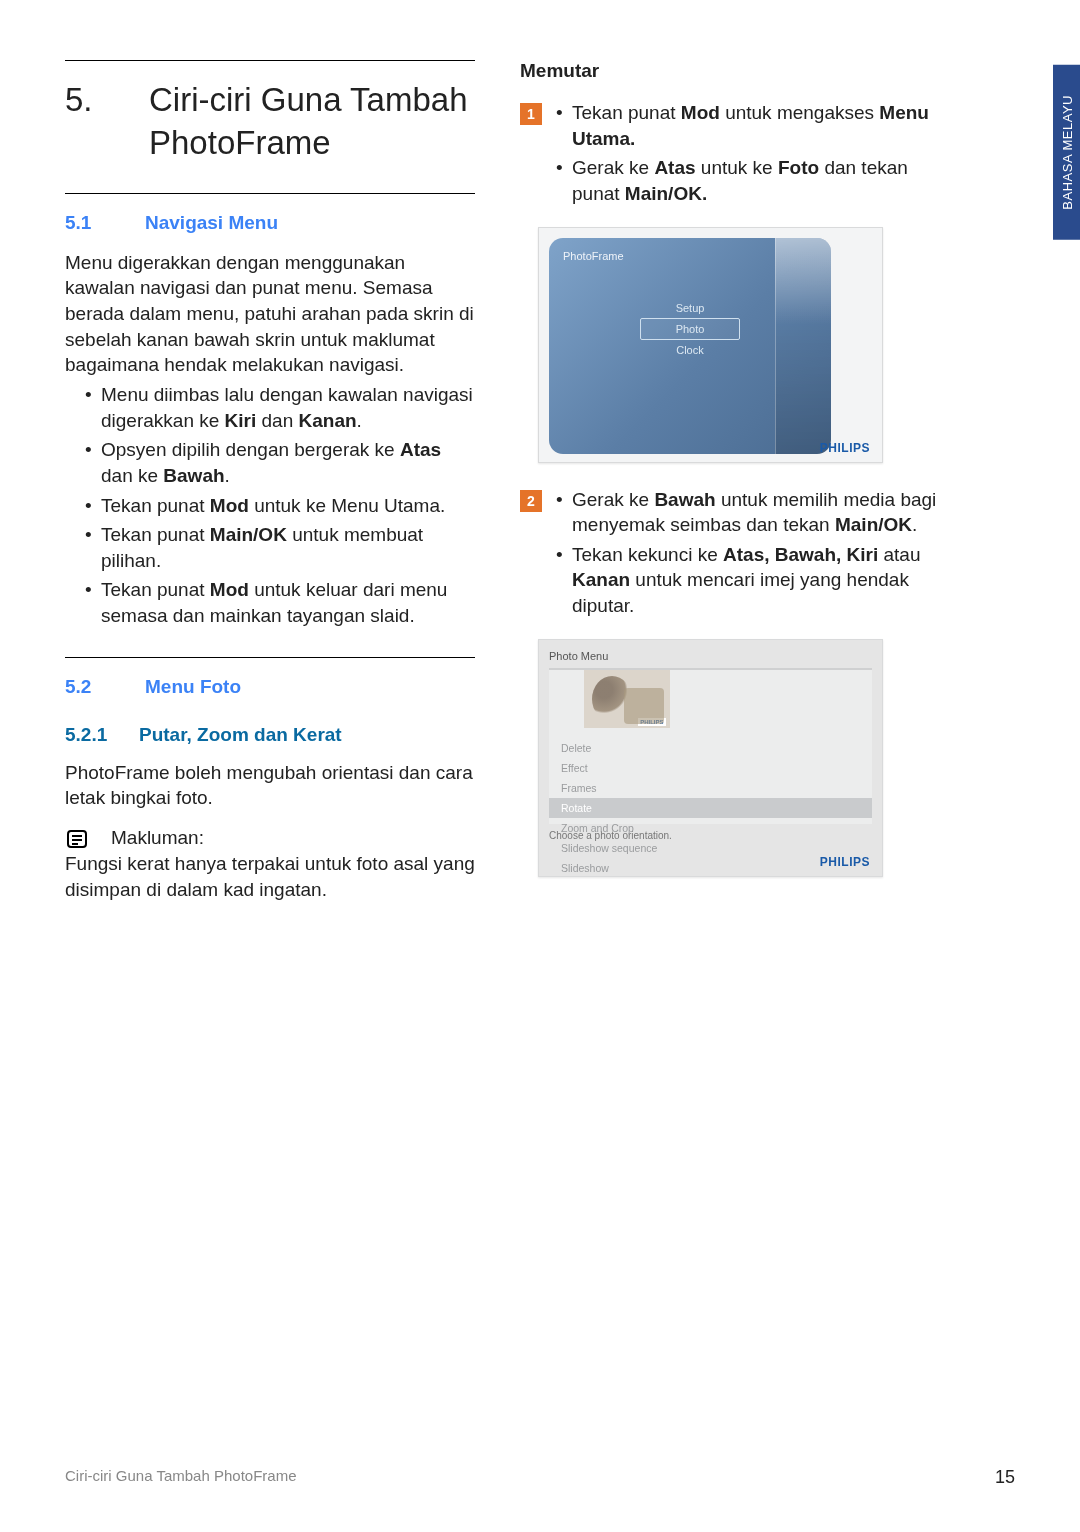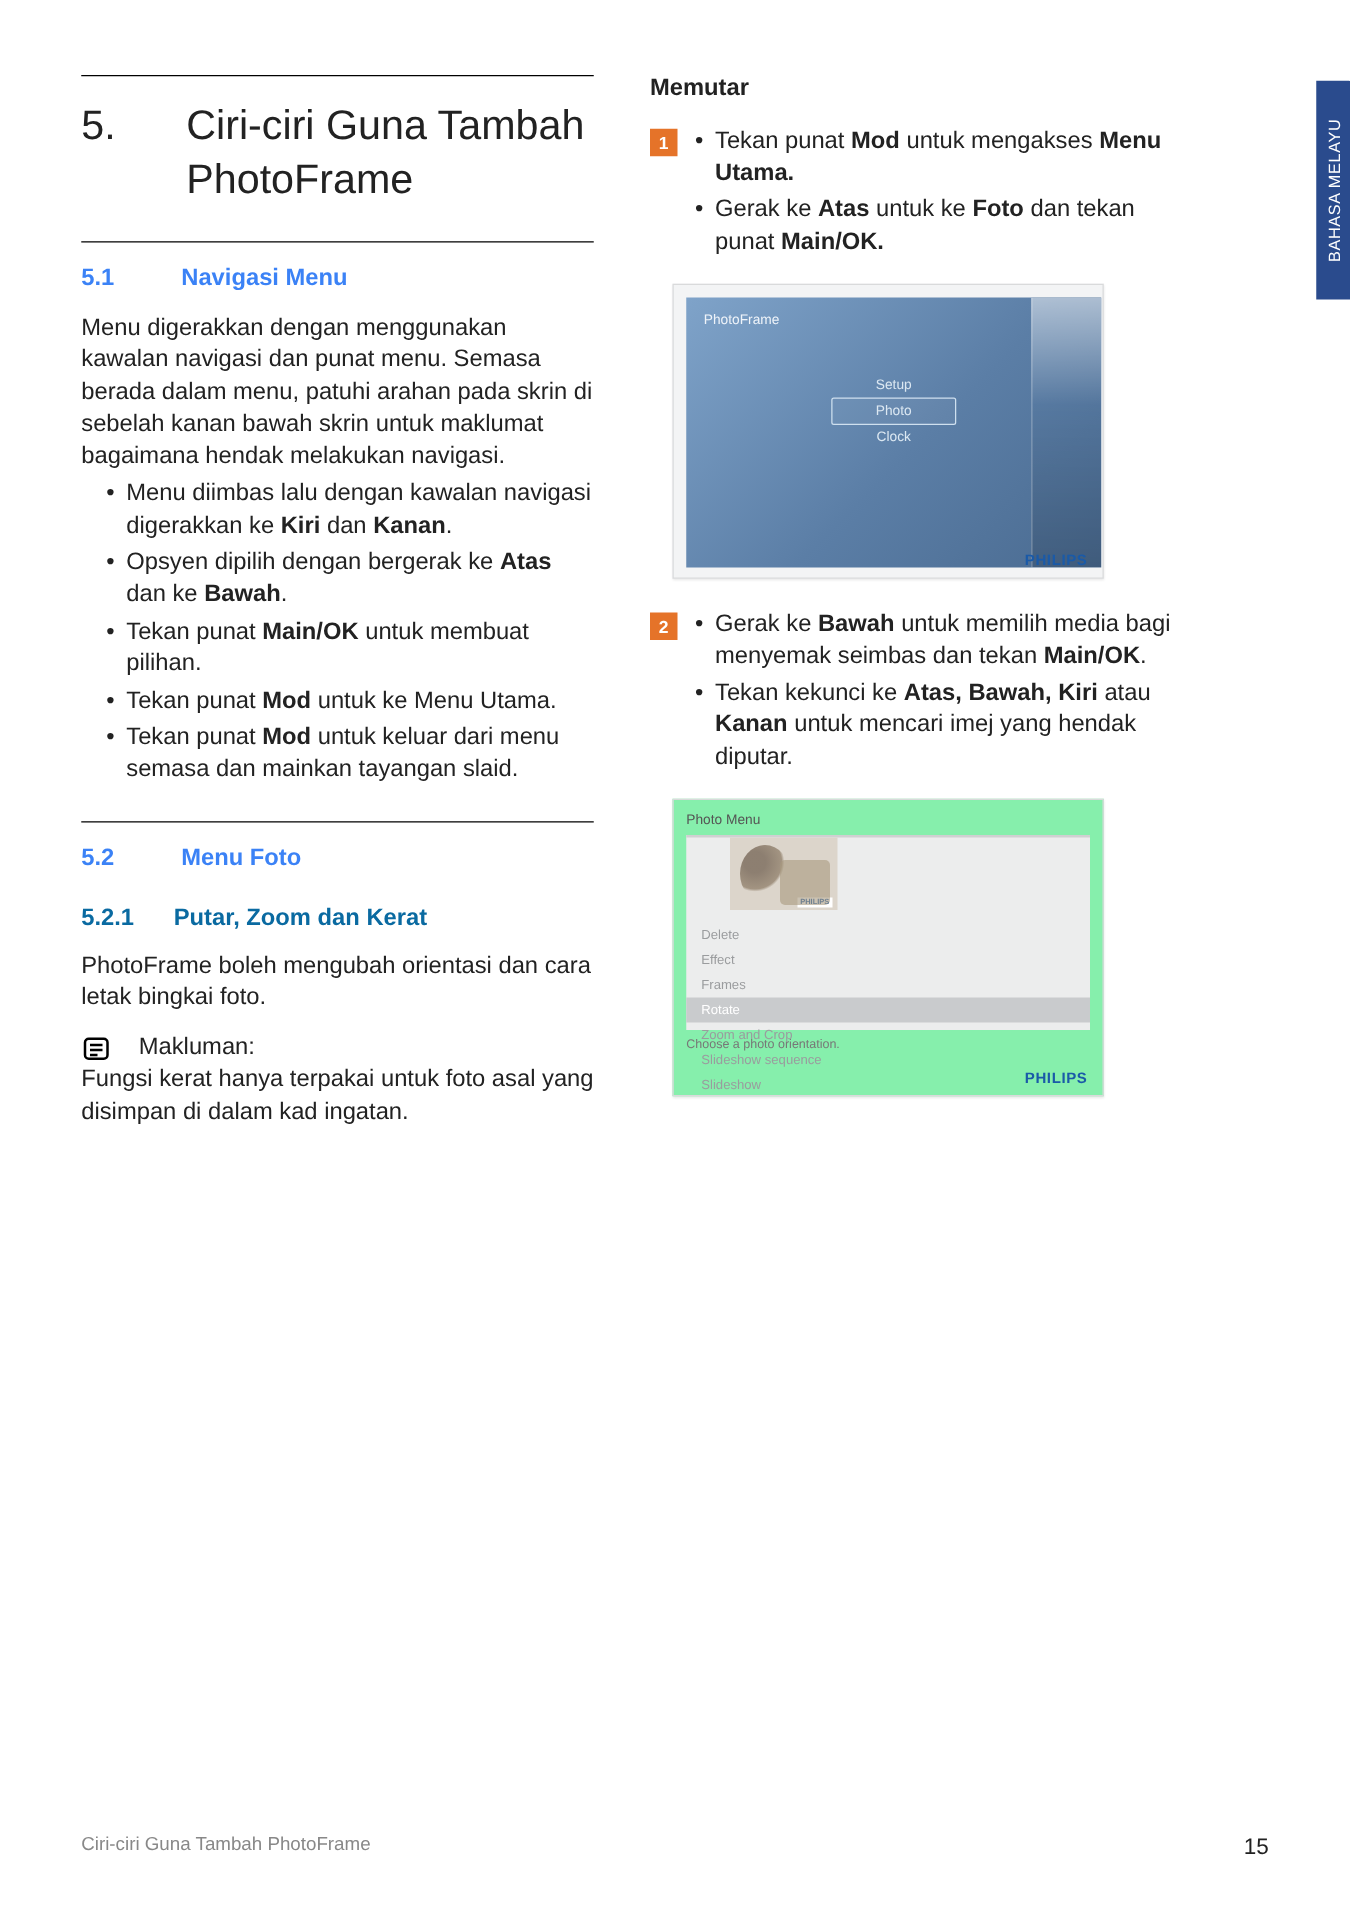--- a/index.html
+++ b/index.html
@@ -137,25 +137,26 @@
   .fig1-outer {
     width: 345px;
     height: 236px;
     background: #f3f4f5;
     border: 1px solid #d9dadb;
     position: relative;
     padding: 10px;
     box-shadow: 0 1px 2px rgba(0,0,0,0.1);
   }
   .fig1-inner {
-    width: 332px;
+    width: 282px;
     height: 216px;
     position: relative;
     background: linear-gradient(135deg, #7fa3c9 0%, #5b7ea6 55%, #4a6b91 100%);
     overflow: hidden;
+    border-radius: 14px;
   }
   .fig1-inner::after {
     content: "";
     position: absolute;
     top: 0; right: 0;
     width: 55px;
     height: 100%;
     background: linear-gradient(180deg, rgba(255,255,255,0.5), rgba(255,255,255,0) 40%, rgba(0,0,0,0.15));
     border-left: 1px solid rgba(255,255,255,0.3);
   }
@@ -186,21 +187,21 @@
     color: #1a5aa8;
     font-weight: 700;
     font-size: 12px;
     letter-spacing: 0.5px;
   }
 
   
   .fig2-outer {
     width: 345px;
     height: 238px;
-    background: #86efac;
+    background: #e5e5e5;
     border: 1px solid #d9dadb;
     position: relative;
     padding: 10px 10px 24px 10px;
     box-shadow: 0 1px 2px rgba(0,0,0,0.1);
   }
   .fig2-title {
     font-size: 11px;
     color: #555;
     margin-bottom: 6px;
   }
@@ -303,22 +304,22 @@
     <div class="sec-head">
       <span class="sec-num">5.1</span>
       <span>Navigasi Menu</span>
     </div>
 
     <p class="body">Menu digerakkan dengan menggunakan kawalan navigasi dan punat menu. Semasa berada dalam menu, patuhi arahan pada skrin di sebelah kanan bawah skrin untuk maklumat bagaimana hendak melakukan navigasi.</p>
 
     <ul class="body">
       <li><span>Menu diimbas lalu dengan kawalan navigasi digerakkan ke </span><span class="bold">Kiri</span><span> dan </span><span class="bold">Kanan</span><span>.</span></li>
       <li><span>Opsyen dipilih dengan bergerak ke </span><span class="bold">Atas</span><span> dan ke </span><span class="bold">Bawah</span><span>.</span></li>
+      <li><span>Tekan punat </span><span class="bold">Mod</span><span> untuk ke Menu Utama.</span></li>
       <li><span>Tekan punat </span><span class="bold">Main/OK</span><span> untuk membuat pilihan.</span></li>
-      <li><span>Tekan punat </span><span class="bold">Mod</span><span> untuk ke Menu Utama.</span></li>
       <li><span>Tekan punat </span><span class="bold">Mod</span><span> untuk keluar dari menu semasa dan mainkan tayangan slaid.</span></li>
     </ul>
 
     <hr class="hr-mid">
 
     <div class="sec-head">
       <span class="sec-num">5.2</span>
       <span>Menu Foto</span>
     </div>
 

